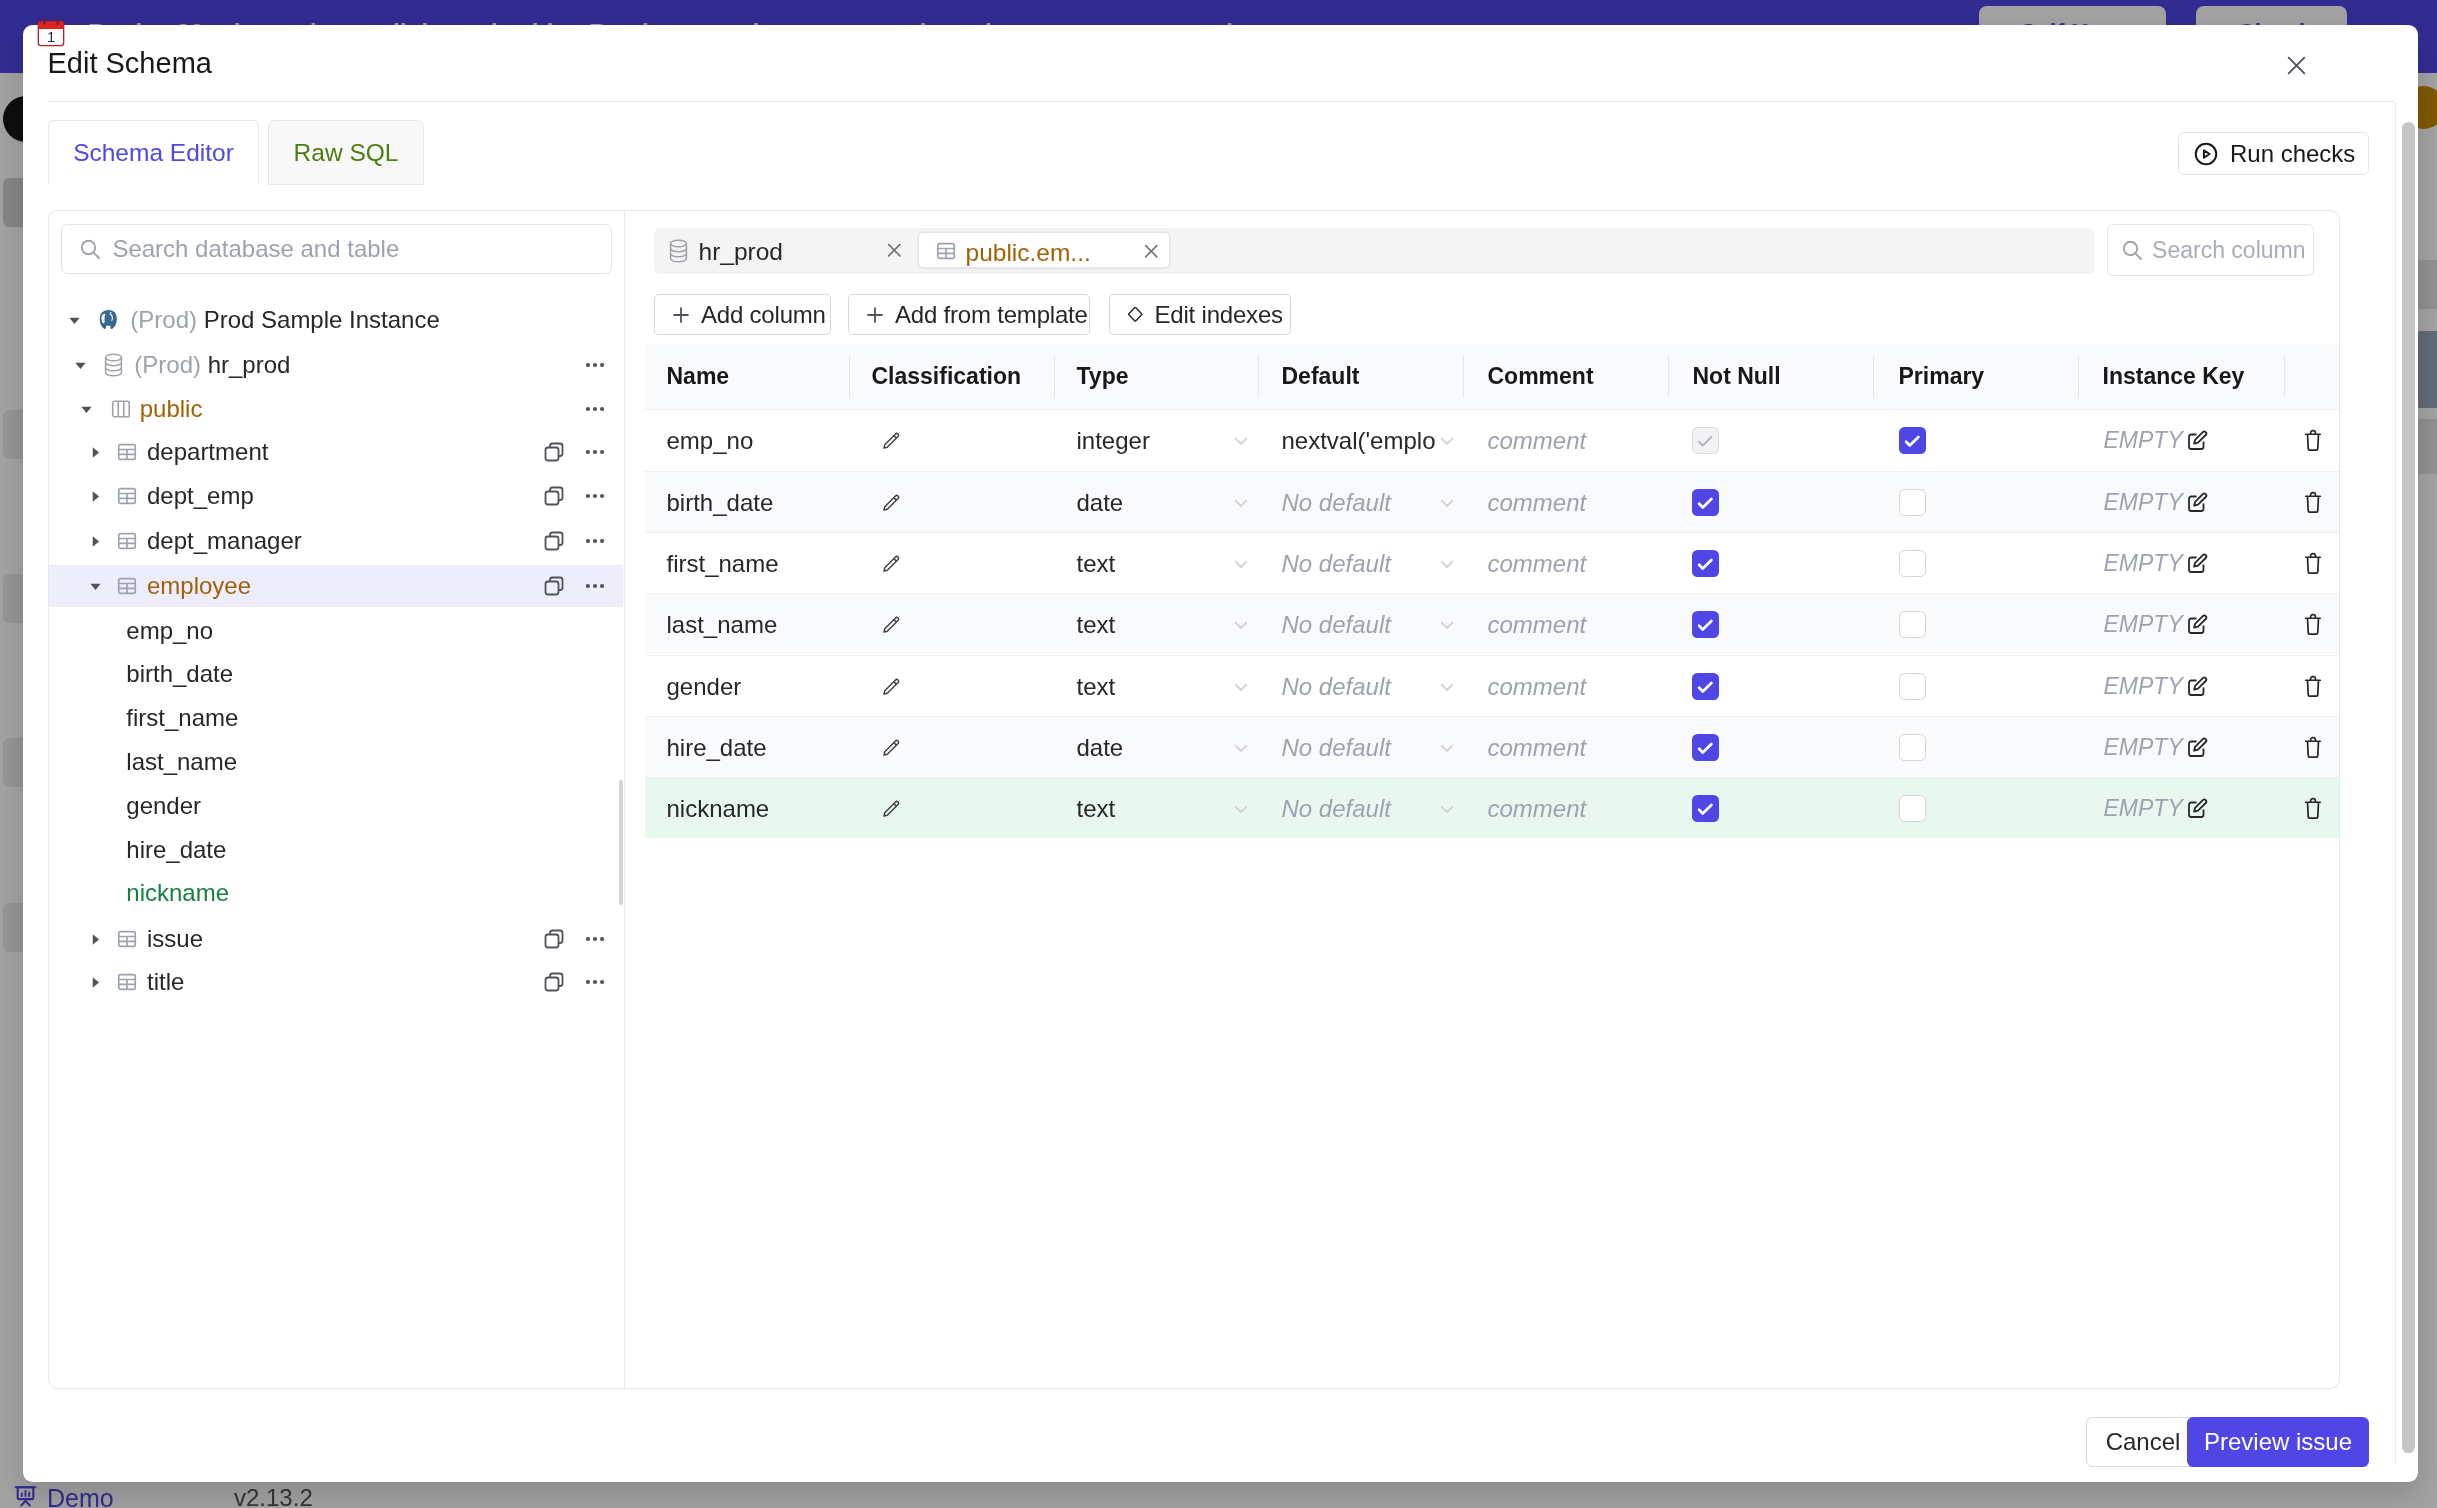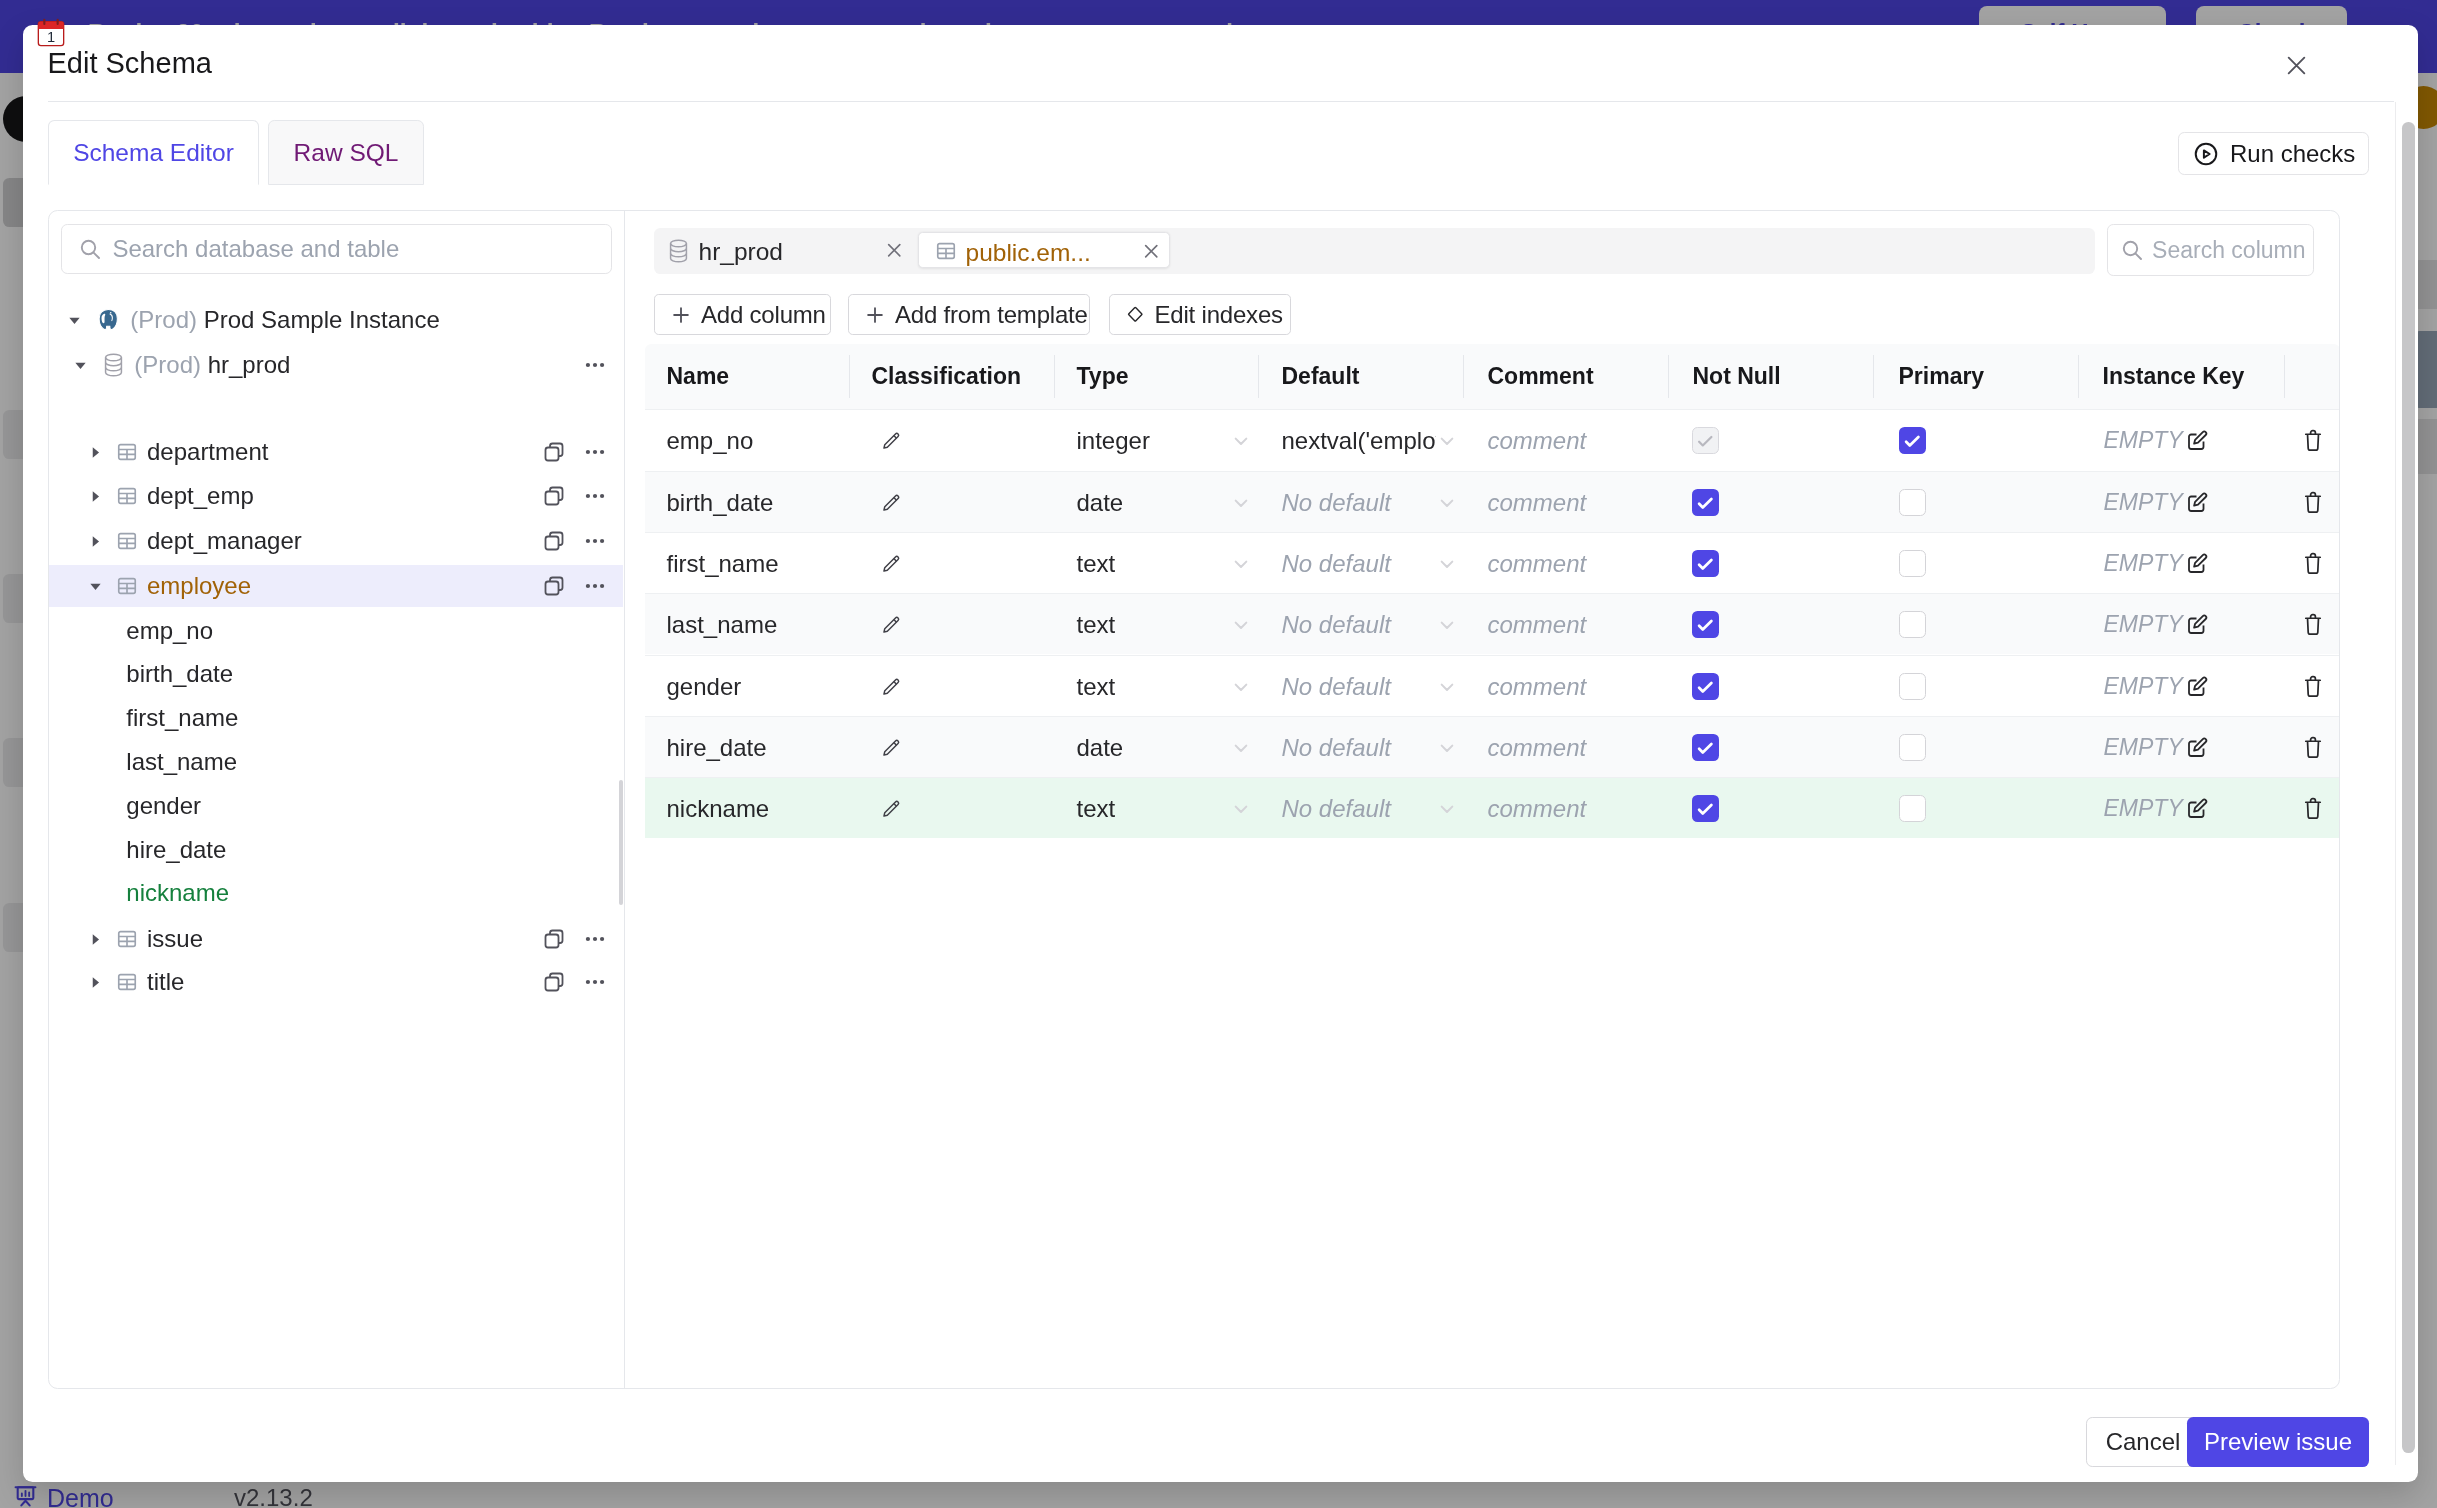--- a/index.html
+++ b/index.html
@@ -11,21 +11,21 @@
 #banner .btxt { position:absolute; left:88px; top:19px; font-size:24.5px; font-weight:700; color:#fff; white-space:pre; }
 .bpill { position:absolute; top:6.3px; height:60px; background:#fff; border-radius:8px; color:#4f46e5; font-size:24px; font-weight:700; display:flex; align-items:flex-start; justify-content:center; padding-top:12.6px; }
 #pagefoot { position:absolute; left:0; top:1482px; width:2438px; height:26px; background:#fff; }
 #ovl { position:absolute; left:0; top:0; width:2438px; height:1508px; background:rgba(0,0,0,0.36); }
 #modal { position:absolute; left:23px; top:25px; width:2395px; height:1457px; background:#fff; border-radius:9.5px; box-shadow:0 12.6px 32px rgba(0,0,0,.16); }
 #mtitle { position:absolute; left:24.5px; top:24px; font-size:29px; font-weight:500; color:#18181b; line-height:29px; }
 #mclose { position:absolute; left:2261px; top:28px; }
 #mdivider { position:absolute; left:24.5px; top:76px; width:2346px; height:0.8px; background:#e5e7eb; }
 .tab { position:absolute; top:95px; height:65px; display:flex; align-items:center; justify-content:center; font-size:24.5px; border:0.8px solid #e5e7eb; border-radius:6.3px 6.3px 0 0; }
 #tab1 { left:25px; width:211px; background:#fff; border-bottom:0.8px solid #fff; color:#4f46e5; font-weight:500; }
-#tab2 { left:245px; width:156px; background:#f8f8f9; color:#701a75; }
+#tab2 { left:245px; width:156px; background:#f8f8f9; color:#4d7c0f; }
 #runchecks { position:absolute; left:2155px; top:107px; width:191px; height:43px; border:0.8px solid #e4e4e7; border-radius:6.3px; background:#fff; display:flex; align-items:center; justify-content:center; gap:10.3px; font-size:24px; color:#18181b; }
 #panel { position:absolute; left:24.5px; top:185px; width:2292px; height:1179px; border:0.8px solid #e5e7eb; border-radius:9.5px; background:#fff; overflow:hidden; }
 #vsplit { position:absolute; left:575px; top:0; width:0.8px; height:1179px; background:#e5e7eb; }
 #lthumb { position:absolute; left:570px; top:569px; width:4.7px; height:125px; background:#d4d4d8; border-radius:2.4px; }
 #sbline { position:absolute; left:2372px; top:77px; width:0.8px; height:1363px; background:#ececee; }
 #sbthumb { position:absolute; left:2379px; top:97px; width:12.6px; height:1331px; background:#c6c6c8; border-radius:6.3px; }
 #searchdb { position:absolute; left:12.6px; top:12.6px; width:551px; height:50px; border:0.8px solid #e4e4e7; border-radius:6.3px; display:flex; align-items:center; padding-left:16px; }
 #searchdb span { color:#9ca3af; font-size:24px; margin-left:10.3px; }
 .trow { position:absolute; left:0.8px; width:574px; height:40px; display:flex; align-items:center; font-size:24px; color:#27272a; }
 .trow span.t { white-space:pre; }
@@ -146,20 +146,42 @@
         <div class="ricons" style="left:535px;gap:17.4px;">
           <svg width="22" height="22" viewBox="0 0 28 28" fill="none">
             <g fill="#52525b">
               <circle cx="5" cy="14" r="2.7"></circle>
               <circle cx="14" cy="14" r="2.7"></circle>
               <circle cx="23" cy="14" r="2.7"></circle>
             </g>
           </svg>
         </div>
       </div>
+<div class="trow" style="top:178px;">
+        <span style="width:28px;flex:none;"></span>
+        <svg width="19" height="19" viewBox="0 0 24 24" fill="none">
+          <path d="M5.5 8.5h13L12 16.5z" fill="#52525b"></path>
+        </svg>
+        <span style="width:13.4px;flex:none;"></span>
+        <svg width="22" height="22" viewBox="0 0 24 24" fill="none">
+          <rect x="3" y="3.5" width="18" height="17" rx="2" stroke="#a1a1aa" stroke-width="1.8"></rect>
+          <path d="M9 3.5v17M15 3.5v17" stroke="#a1a1aa" stroke-width="1.8"></path>
+        </svg>
+        <span style="width:8px;flex:none;"></span>
+        <span class="t amber">public</span>
+        <div class="ricons" style="left:535px;gap:17.4px;">
+          <svg width="22" height="22" viewBox="0 0 28 28" fill="none">
+            <g fill="#52525b">
+              <circle cx="5" cy="14" r="2.7"></circle>
+              <circle cx="14" cy="14" r="2.7"></circle>
+              <circle cx="23" cy="14" r="2.7"></circle>
+            </g>
+          </svg>
+        </div>
+      </div>
 <div class="trow" style="top:265px;">
         <span style="width:37px;flex:none;"></span>
         <svg width="19" height="19" viewBox="0 0 24 24" fill="none">
           <path d="M8.5 5.5v13L16.5 12z" fill="#52525b"></path>
         </svg>
         <span style="width:11px;flex:none;"></span>
         <svg width="22" height="22" viewBox="0 0 24 24" fill="none">
           <rect x="3" y="4" width="18" height="16" rx="2" stroke="#9ca3af" stroke-width="1.8"></rect>
           <path d="M3 9.3h18M3 14.6h18M12 9.3V20" stroke="#9ca3af" stroke-width="1.8"></path>
         </svg>

